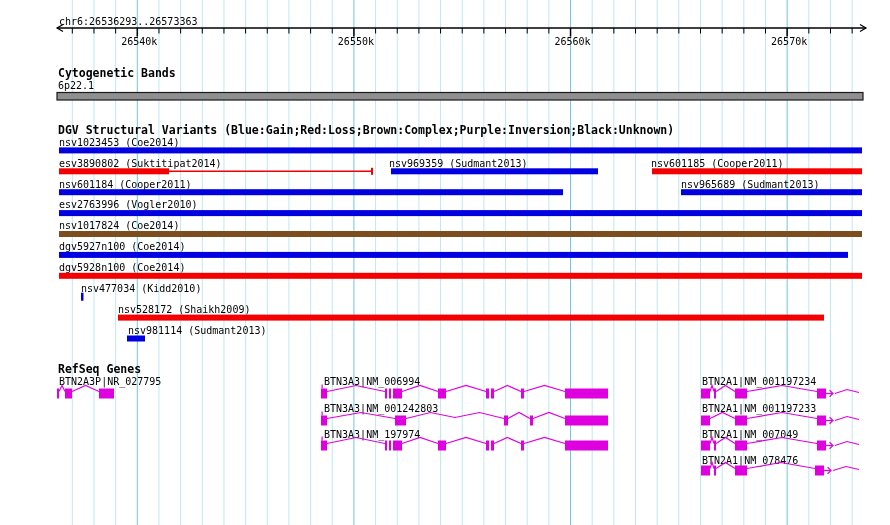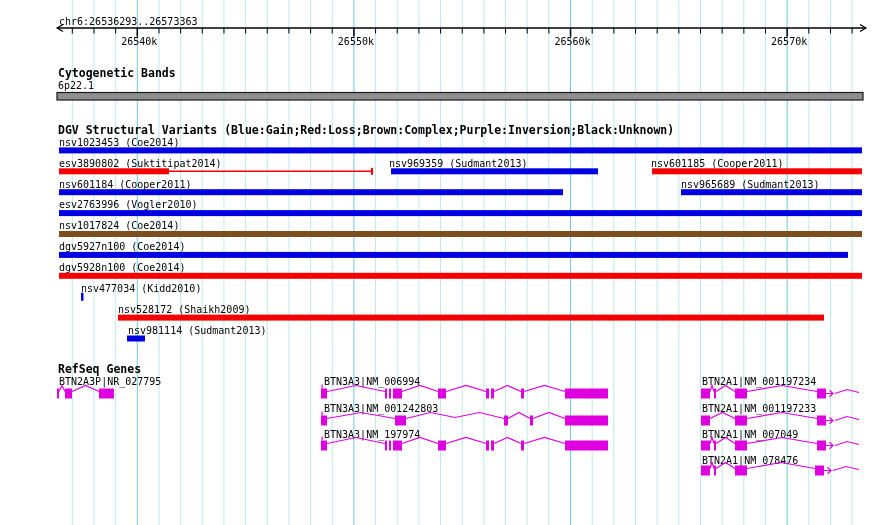--- a/index.html
+++ b/index.html
@@ -1,16 +1,16 @@
 <!DOCTYPE html>
 <html><head>
 <meta charset="utf-8">
 <style>
   html,body { margin:0; padding:0; background:#ffffff; }
-  .canvas { position:relative; width:890px; height:525px; background:#ffffff; overflow:hidden;border-radius:28px; }
+  .canvas { position:relative; width:890px; height:525px; background:#ffffff; overflow:hidden; }
   svg { display:block; }
   .lbl   { font-family:"DejaVu Sans Mono", monospace; font-size:10px; fill:#000000; }
   .title { font-family:"DejaVu Sans Mono", monospace; font-size:11.5px; font-weight:bold; fill:#000000; }
 </style>
 </head>
 <body>
 
 <div class="canvas">
   <svg id="gb" width="890" height="525" viewBox="0 0 890 525" xmlns="http://www.w3.org/2000/svg">
     <g id="grid-layer">

